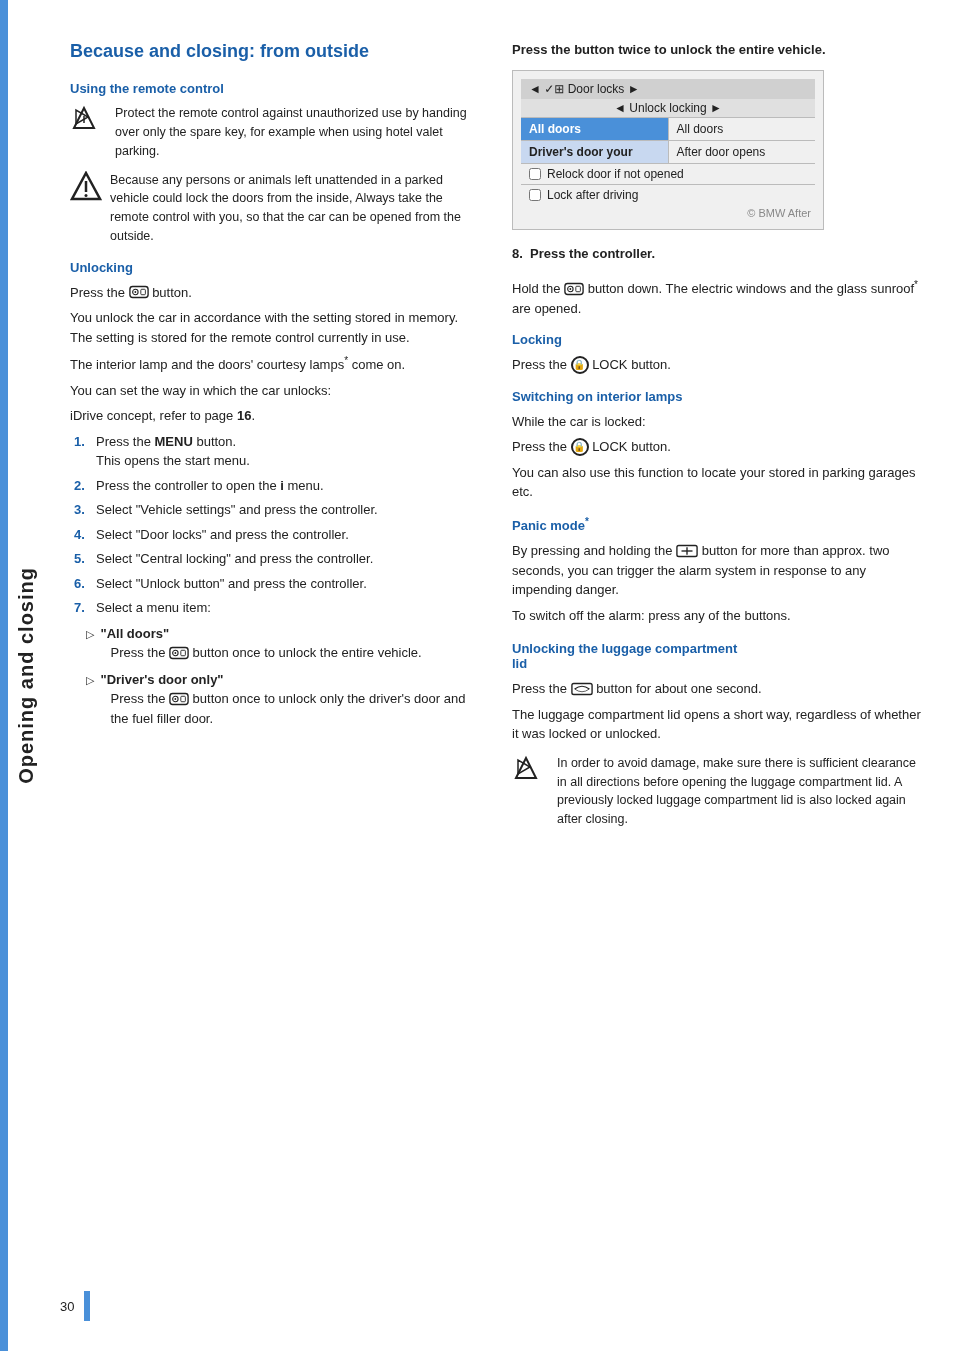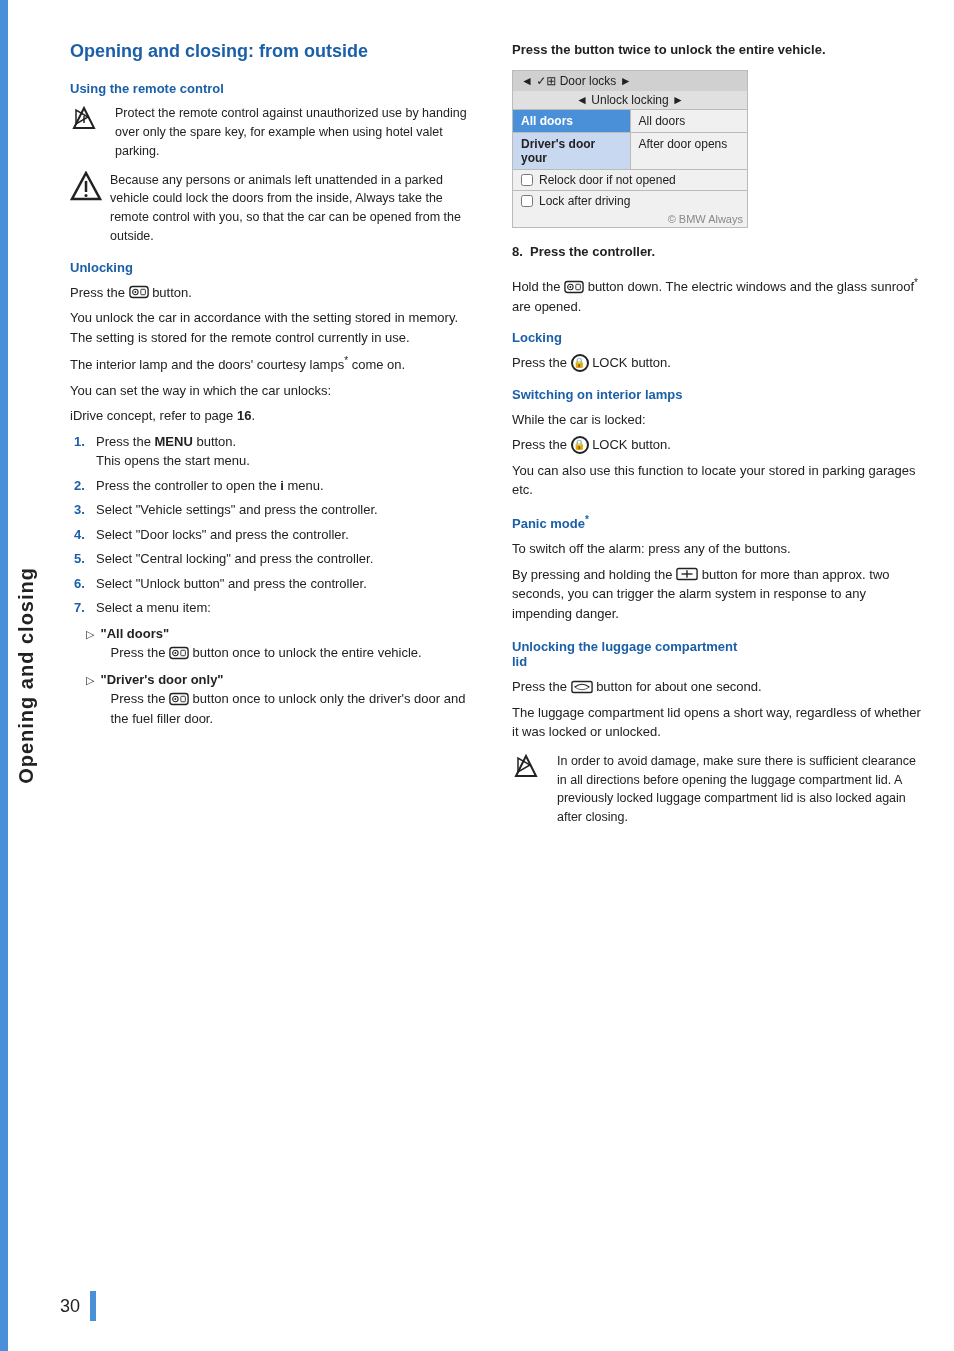--- a/index.html
+++ b/index.html
@@ -179,22 +179,22 @@
     .bold-menu {
       font-weight: bold;
     }
 
     
     .door-lock-ui {
       border: 1px solid #bbb;
       background: #f0f0f0;
       margin: 10px 0 14px 0;
       font-size: 12px;
-      padding: 0;
-      width: 236px;
+      padding: 8px;
+      width: 312px;
     }
     .door-lock-header {
       background: #d0d0d0;
       padding: 3px 8px;
       display: flex;
       align-items: center;
       gap: 4px;
       font-size: 12px;
     }
     .door-lock-sub {
@@ -250,21 +250,21 @@
     .page-number-area {
       position: absolute;
       bottom: 30px;
       left: 60px;
       font-size: 13px;
       display: flex;
       align-items: center;
       gap: 10px;
     }
     .page-num {
-      font-size: 18px;
+      font-size: 13px;
     }
     .page-bar {
       width: 6px;
       height: 30px;
       background: #4a90d9;
       display: inline-block;
     }
 
     
     sup { font-size: 10px; }
@@ -311,21 +311,21 @@
 <div class="sidebar-bar"></div>
 
 <div class="sidebar-tab">
   <span class="sidebar-text">Opening and closing</span>
 </div>
 
 <div class="main-content">
 
   <div class="left-col">
 
-    <div class="page-title">Opening and closing: from outside</div>
+    <div class="page-title">Because and closing: from outside</div>
 
     <div class="section-heading section-heading-first">Using the remote control</div>
 
     <div class="note-box">
       <div class="note-icon">
         <svg viewBox="0 0 28 28" xmlns="http://www.w3.org/2000/svg">
           <polygon points="4,24 14,4 24,24" fill="none" stroke="#222" stroke-width="2"></polygon>
           <polygon points="10,20 14,12 18,20" fill="none" stroke="none"></polygon>
           <line x1="14" y1="12" x2="14" y2="19" stroke="#222" stroke-width="1.5"></line>
 
@@ -459,21 +459,21 @@
         </div>
       </div>
       <div class="door-lock-item">
         <input type="checkbox" style="">
         <span>Relock door if not opened</span>
       </div>
       <div class="door-lock-item">
         <input type="checkbox" style="">
         <span>Lock after driving</span>
       </div>
-      <div class="screenshot-label">© BMW Always</div>
+      <div class="screenshot-label">© BMW After</div>
     </div>
 
     <p style="margin-bottom:14px; font-weight:bold;"><strong>8.</strong>&nbsp;&nbsp;Press the controller.</p>
 
     <p>
       Hold the
       <svg class="key-icon-inline" viewBox="0 0 22 16" xmlns="http://www.w3.org/2000/svg">
         <rect x="1" y="2" width="20" height="12" rx="3" fill="none" stroke="#222" stroke-width="1.5"></rect>
         <circle cx="7" cy="8" r="3" fill="none" stroke="#222" stroke-width="1.2"></circle>
         <circle cx="7" cy="8" r="1" fill="#222"></circle>
@@ -492,30 +492,30 @@
     <div class="section-heading">Switching on interior lamps</div>
     <p>While the car is locked:</p>
     <p>
       Press the
       <span class="lock-inline">🔒</span>
       LOCK button.
     </p>
     <p>You can also use this function to locate your stored in parking garages etc.</p>
 
     <div class="section-heading">Panic mode<sup>*</sup></div>
-    <p>To switch off the alarm: press any of the buttons.</p>
     <p>
       By pressing and holding the
       <svg class="trunk-icon-inline" viewBox="0 0 24 16" xmlns="http://www.w3.org/2000/svg">
         <rect x="1" y="2" width="22" height="12" rx="2" fill="none" stroke="#222" stroke-width="1.5"></rect>
         <line x1="6" y1="8" x2="18" y2="8" stroke="#222" stroke-width="1.5"></line>
         <line x1="12" y1="4" x2="12" y2="12" stroke="#222" stroke-width="1.5"></line>
       </svg>
       button for more than approx. two seconds, you can trigger the alarm system in response to any impending danger.
     </p>
+    <p>To switch off the alarm: press any of the buttons.</p>
 
     <div class="section-heading" style="margin-top:16px;">Unlocking the luggage compartment<br>lid</div>
     <p>
       Press the
       <svg class="trunk-icon-inline" viewBox="0 0 24 16" xmlns="http://www.w3.org/2000/svg">
         <rect x="1" y="2" width="22" height="12" rx="2" fill="none" stroke="#222" stroke-width="1.5"></rect>
         <path d="M4 8 Q12 2 20 8" fill="none" stroke="#222" stroke-width="1.2"></path>
         <path d="M4 8 Q12 14 20 8" fill="none" stroke="#222" stroke-width="0.8"></path>
       </svg>
       button for about one second.

